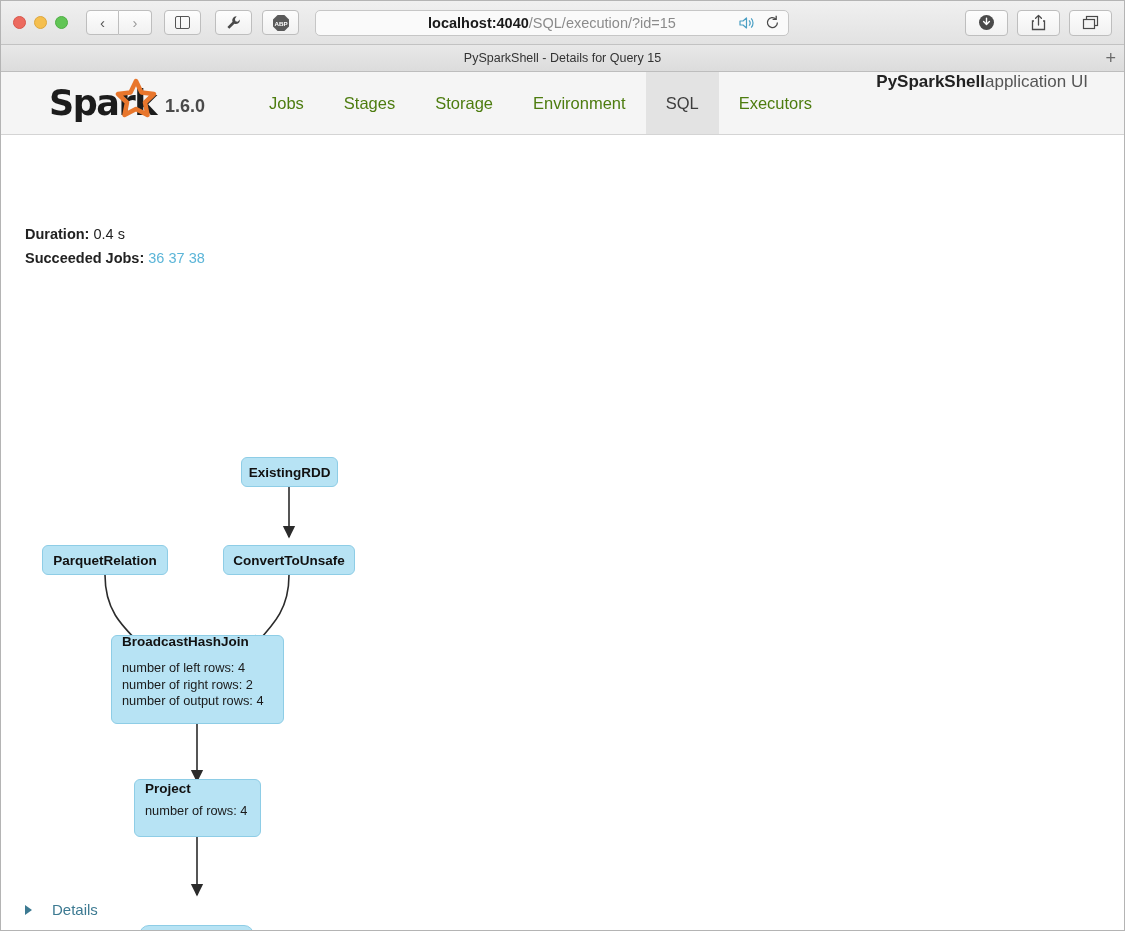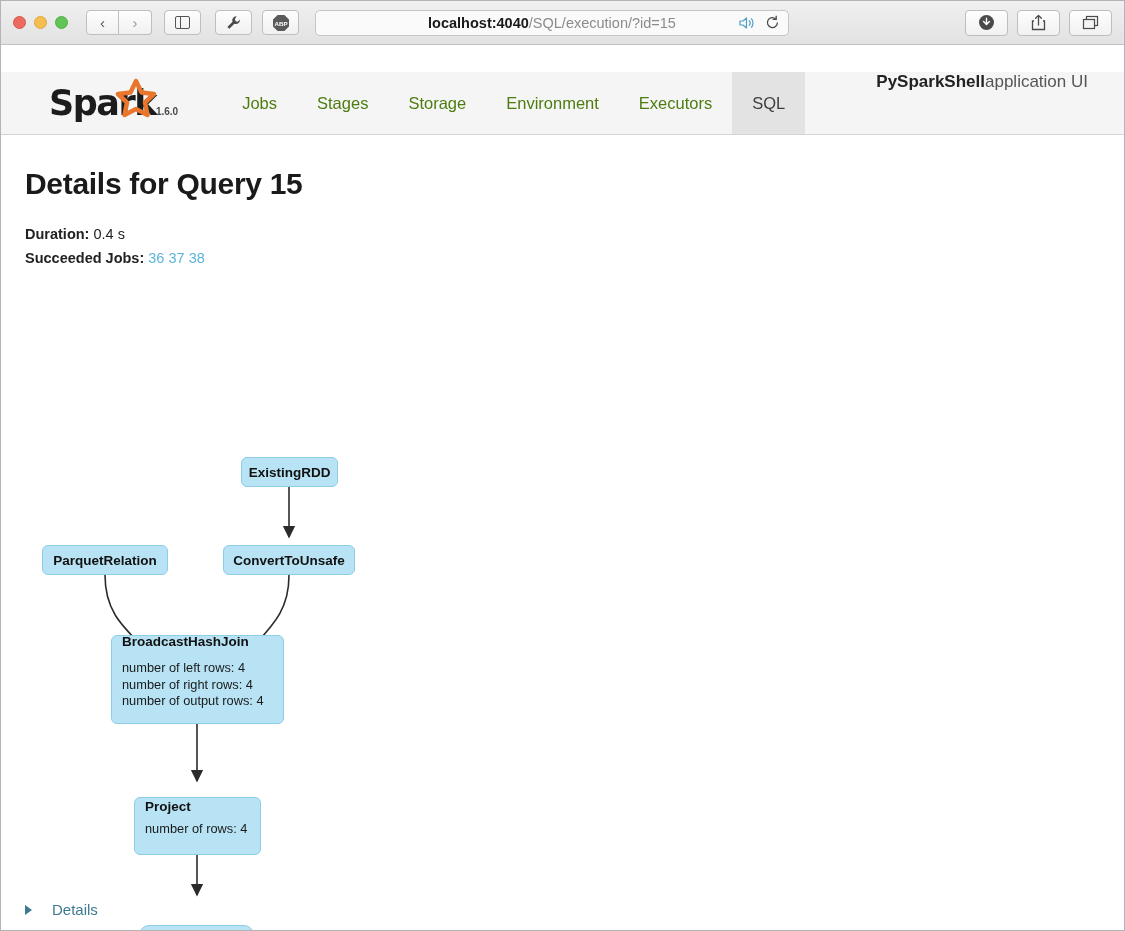--- a/index.html
+++ b/index.html
@@ -83,21 +83,21 @@
     border-bottom: 1px solid #d4d4d4;
     display: flex; align-items: stretch;
   }
   .brand { display: flex; align-items: flex-end; padding-left: 48px; padding-bottom: 14px; position: relative; }
   .spark-word {
     font-family: "DejaVu Sans", sans-serif;
     font-size: 35px; font-weight: bold; color: #1c1c1c;
     letter-spacing: -1.5px; line-height: 34px;
   }
   .spark-star { position: absolute; left: 113px; top: 6px; }
-  .spark-ver { font-size: 10px; color: #4a4a4a; padding-bottom: 3px; font-weight: bold; }
+  .spark-ver { font-size: 18px; color: #4a4a4a; margin-left: 9px; padding-bottom: 3px; font-weight: bold; }
 
   .navlinks { display: flex; align-items: stretch; margin-left: 44px; }
   .navlink {
     display: flex; align-items: center; padding: 0 20px;
     font-size: 16.5px; color: #4d7c0f; text-decoration: none;
   }
   .navlink.active { background: #e3e3e3; color: #3d3d3d; }
 
   .appui {
     margin-left: auto; display: flex; align-items: flex-start;
@@ -222,48 +222,51 @@
       </div>
       <div class="chrome-btn">
         <svg width="17" height="15" viewBox="0 0 17 15">
           <rect x="4.5" y="1.5" width="11" height="9" fill="none" stroke="#4a4a4a" stroke-width="1.2"></rect>
           <rect x="1.5" y="4.5" width="11" height="9" fill="#f4f4f4" stroke="#4a4a4a" stroke-width="1.2"></rect>
         </svg>
       </div>
     </div>
   </div>
 
+  <div class="tabbar">
+    <div class="tab-title">PySparkShell - Details for Query 15</div>
+    <div class="tab-plus">+</div>
+  </div>
 
   <div class="sparknav">
     <div class="brand">
       <span class="spark-word">Spark</span>
       <svg class="spark-star" width="44" height="42" viewBox="0 0 44 42">
         <path d="M22 3 L27.5 14.5 L40 16 L31 24.5 L33.5 37 L22 31 L10.5 37 L13 24.5 L4 16 L16.5 14.5 Z" fill="none" stroke="#e8762c" stroke-width="4.5" stroke-linejoin="round"></path>
       </svg>
       <span class="spark-ver">1.6.0</span>
     </div>
 
     <div class="navlinks">
       <a class="navlink">Jobs</a>
       <a class="navlink">Stages</a>
       <a class="navlink">Storage</a>
       <a class="navlink">Environment</a>
+      <a class="navlink active">SQL</a>
       <a class="navlink">Executors</a>
-      <a class="navlink active">SQL</a>
     </div>
 
     <div class="appui">
       <b>PySparkShell</b>
         <span> application UI</span>
     </div>
   </div>
 
   <div class="page">
 
-    <div class="page-title">Details for Query 15</div>
 
     <div class="meta">
       <div>
         <span class="lbl">Duration:</span><span> 0.4 s</span>
       </div>
       <div>
         <span class="lbl">Succeeded Jobs:</span>
         <a class="joblink">36</a>
         <a class="joblink">37</a>
         <a class="joblink">38</a>
@@ -301,26 +304,26 @@
       </div>
 
       <div class="node simple" style="left:222px; top:240px; width:132px; height:30px;">
         <span class="nm">ConvertToUnsafe</span>
       </div>
 
       <div class="node withmetrics" style="left:110px; top:330px; width:173px; height:89px;">
         <span class="nm">BroadcastHashJoin</span>
         <div class="metrics">
           <div class="metric">number of left rows: 4</div>
-          <div class="metric">number of right rows: 4</div>
+          <div class="metric">number of right rows: 2</div>
           <div class="metric">number of output rows: 4</div>
         </div>
       </div>
 
-      <div class="node withmetrics" style="left:133px; top:474px; width:127px; height:58px;margin-top:18px;">
+      <div class="node withmetrics" style="left:133px; top:474px; width:127px; height:58px;">
         <span class="nm">Project</span>
         <div class="metrics" style="margin-top:7px;">
           <div class="metric">number of rows: 4</div>
         </div>
       </div>
 
       <div class="node simple" style="left:138px; top:620px; width:115px; height:30px;border-radius:10px;">
         <span class="nm">ConvertToSafe</span>
       </div>
 

